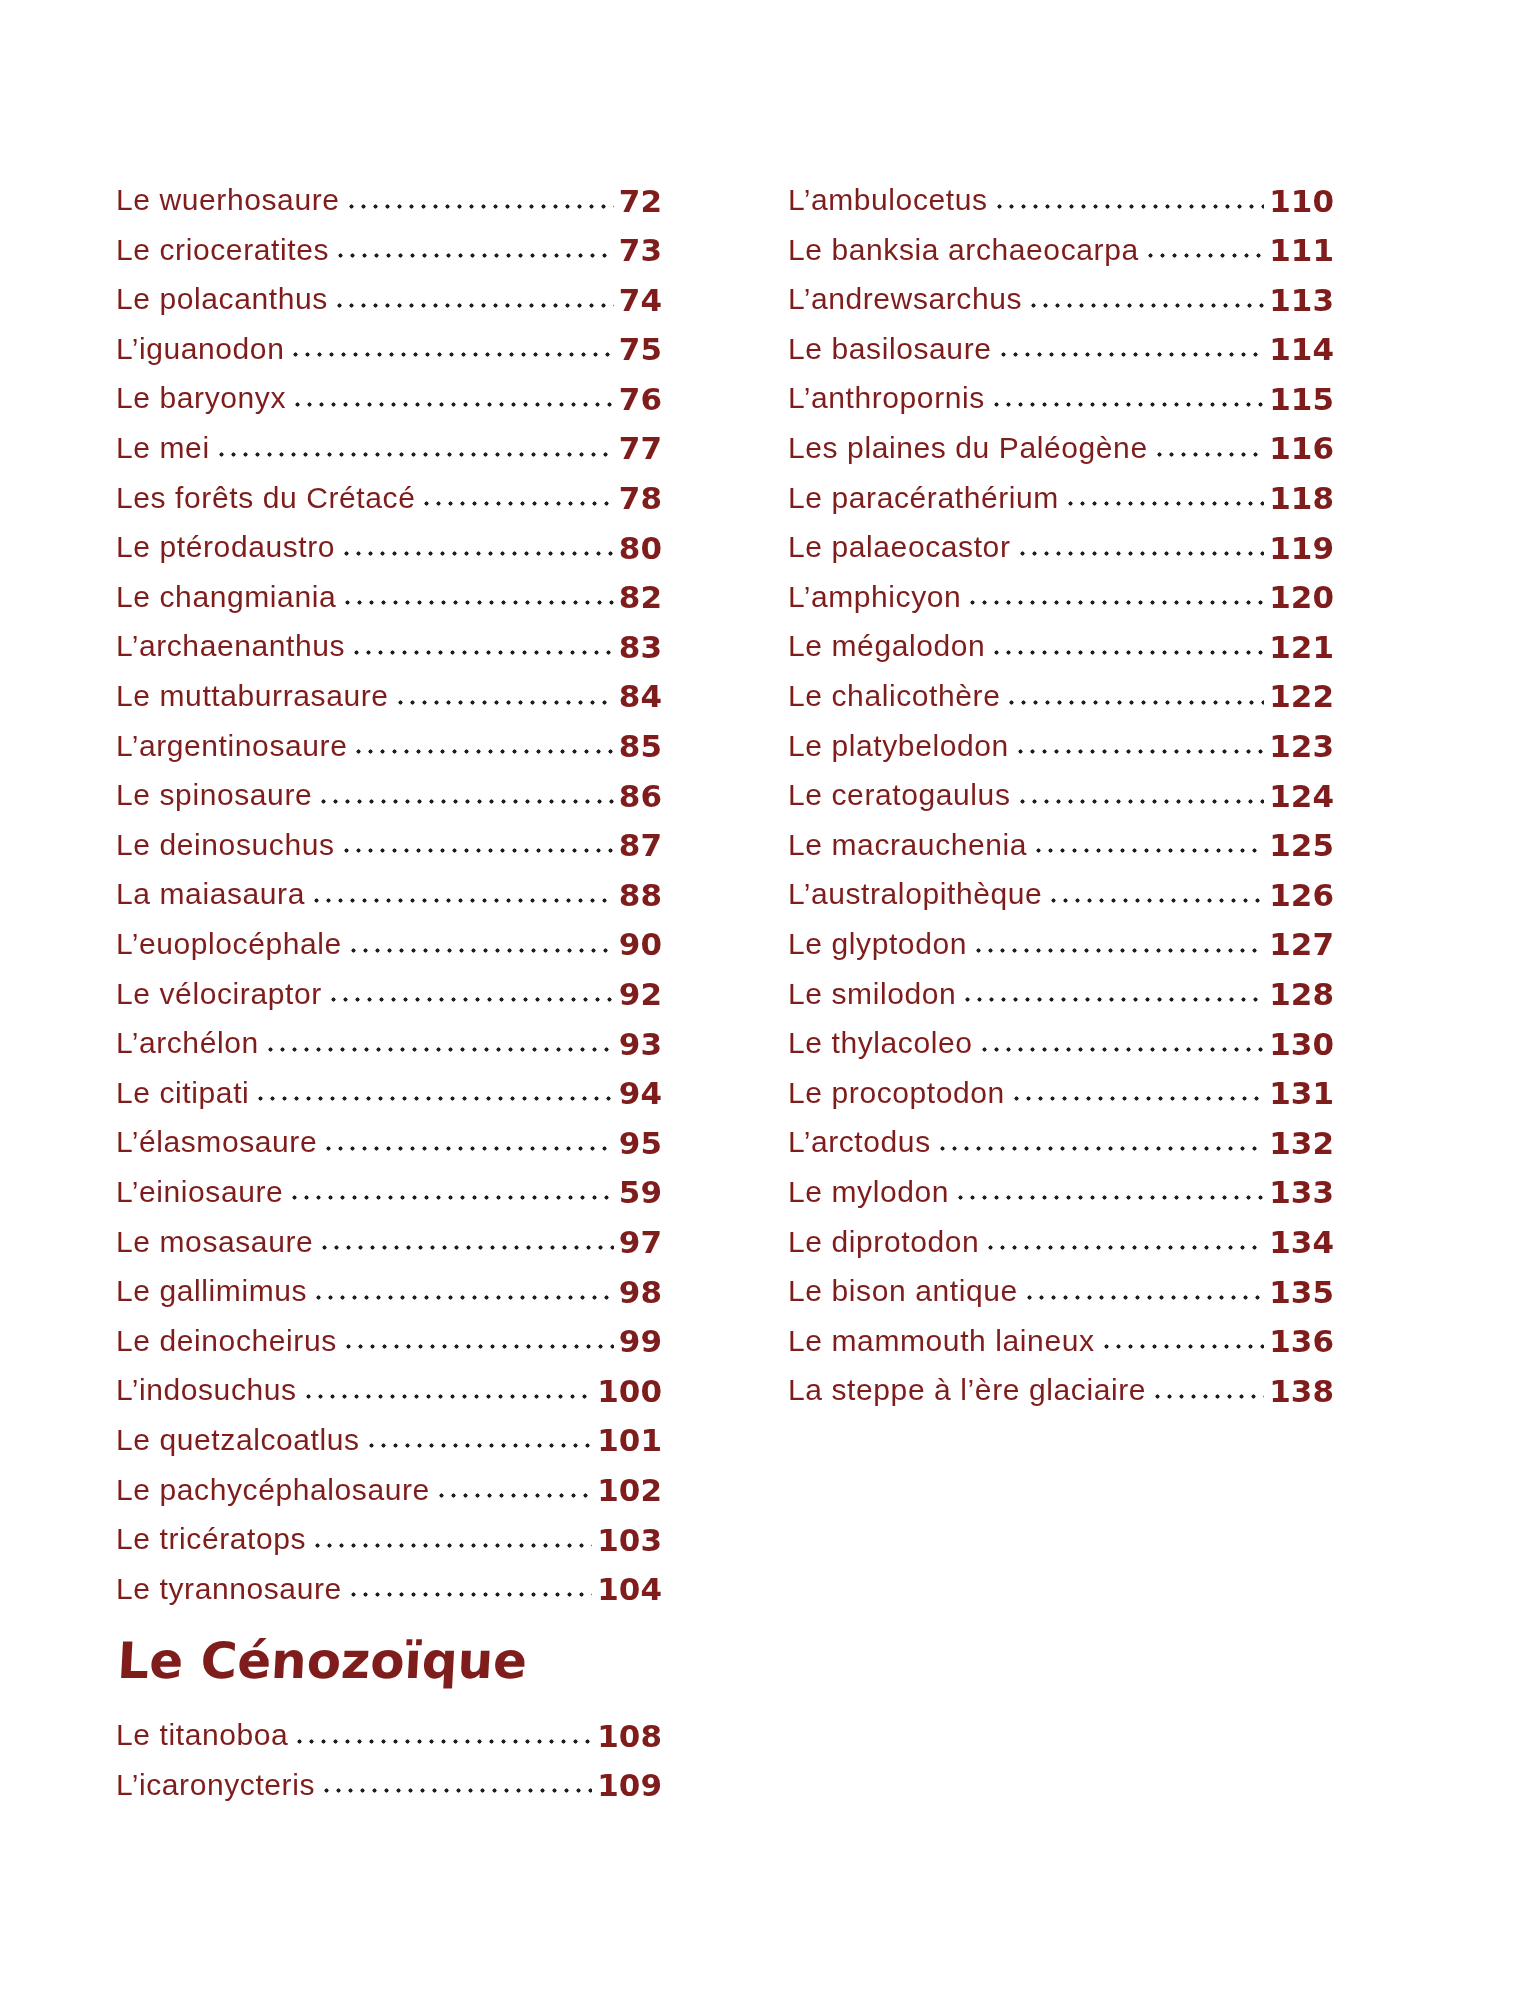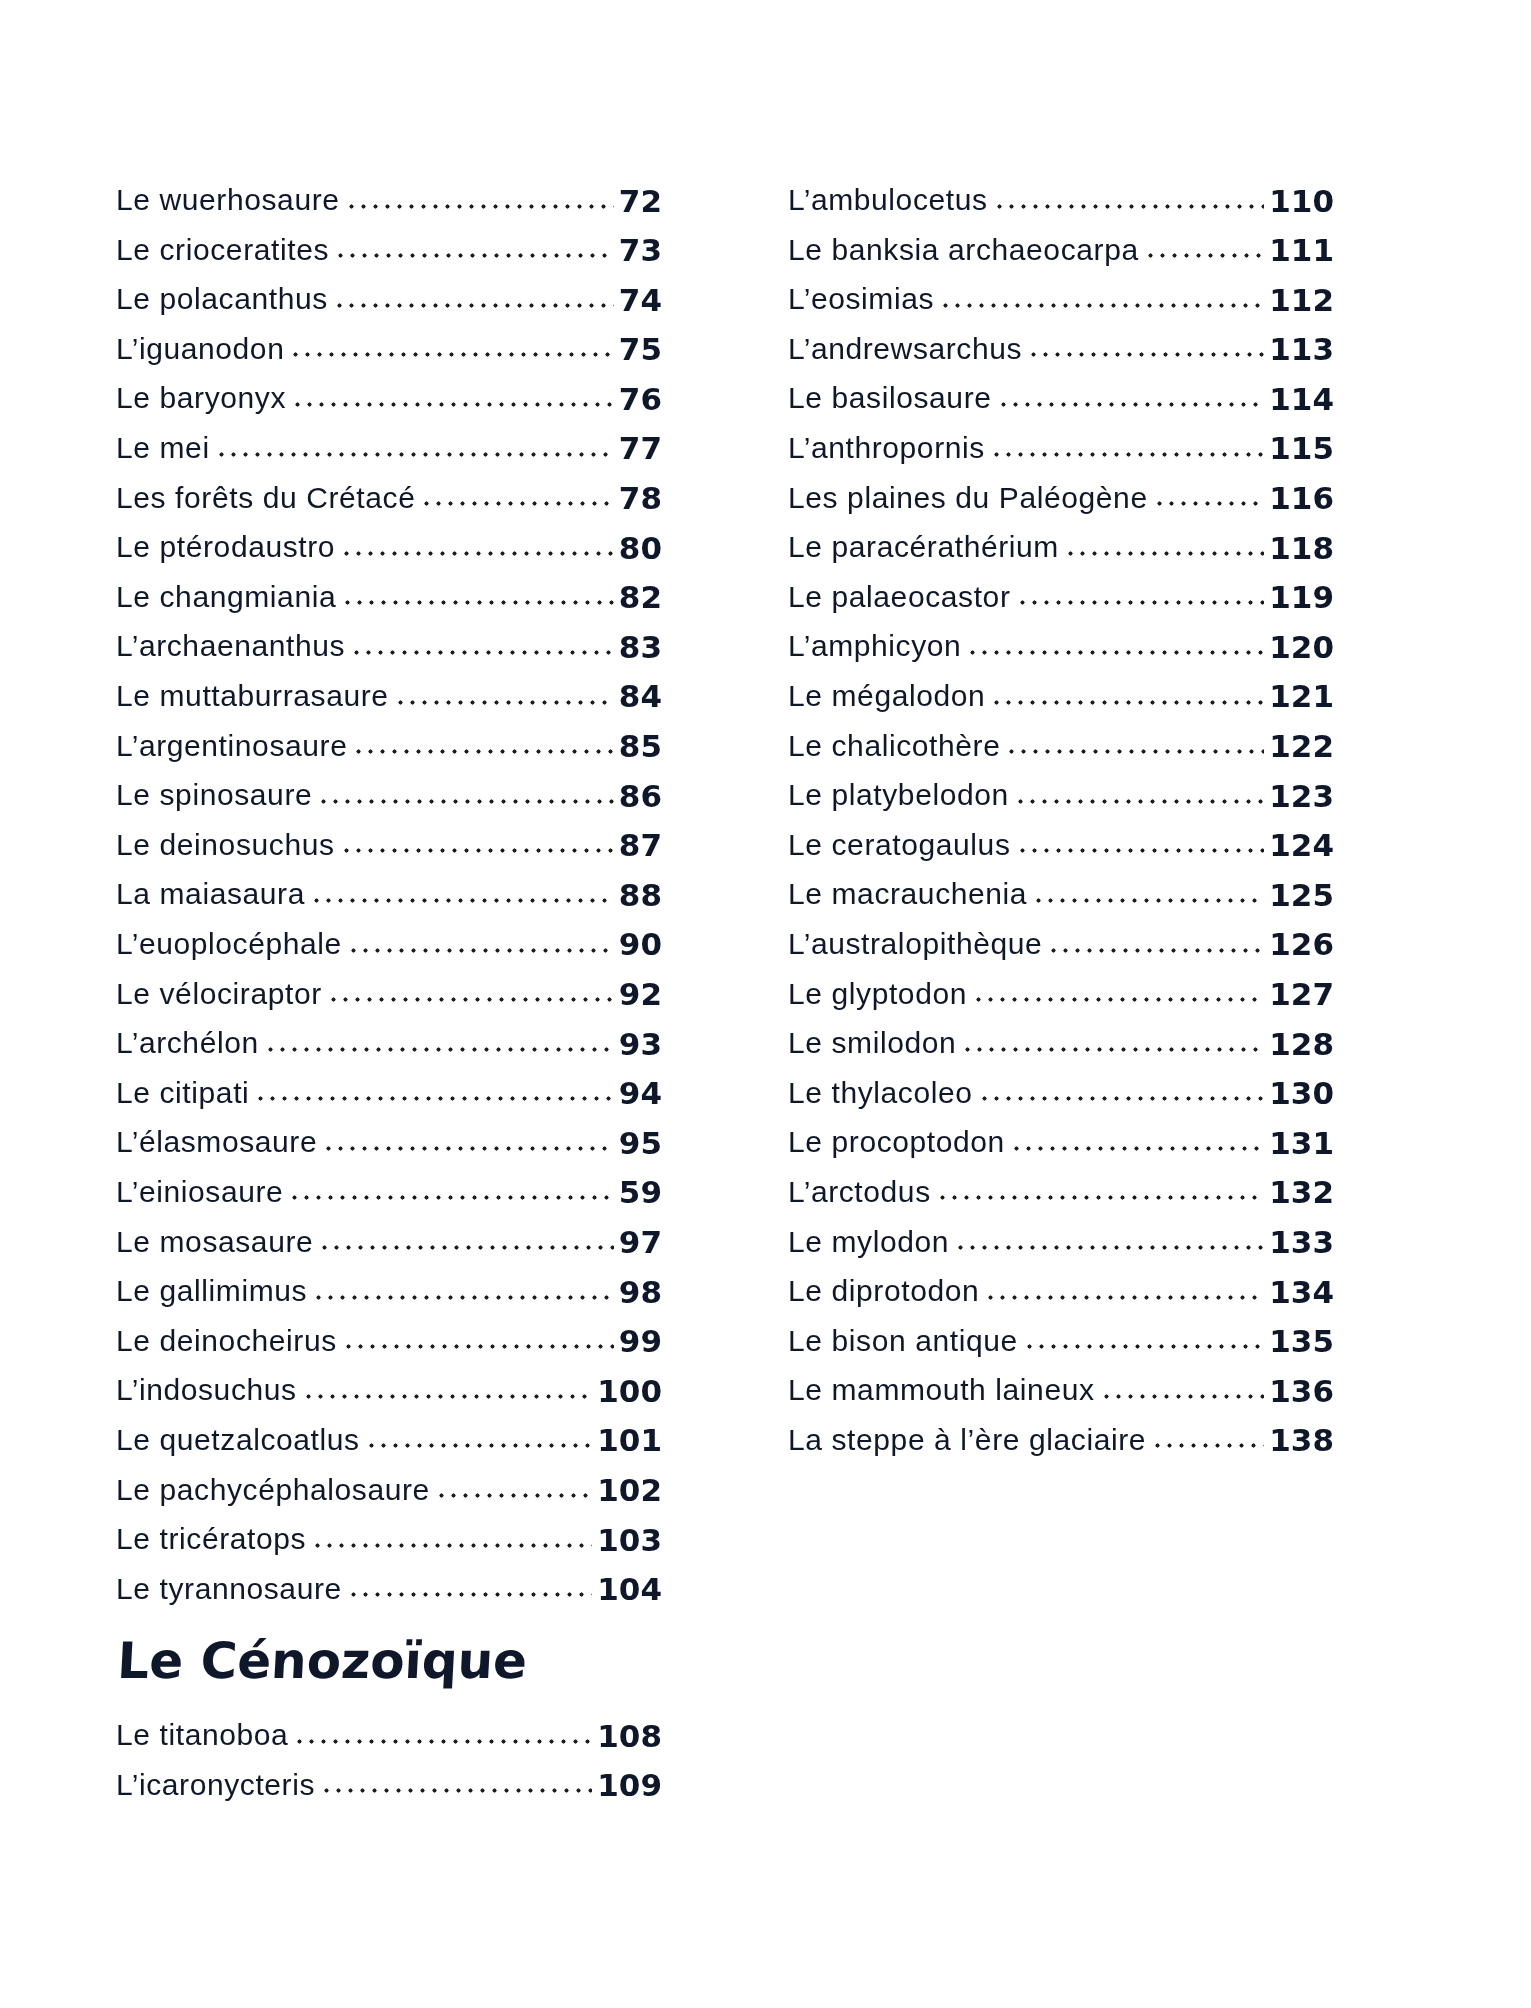--- a/index.html
+++ b/index.html
@@ -1,21 +1,21 @@
 <!DOCTYPE html>
 <html><head>
 <meta charset="utf-8">
 <style>
   html,body{margin:0;padding:0;background:#e8e8e8;}
   .page{
     position:relative;
     width:1531px;height:2008px;
     background:#ffffff;
     font-family:"Liberation Sans",sans-serif;
-    color:#0f172a;
+    color:#7f1d1d;
     overflow:hidden;
     margin:0 auto;
   }
   .toc-col{position:absolute;top:168px;width:546px;}
   .toc-col-left{left:116px;}
   .toc-col-right{left:788px;}
   .toc-row{display:flex;align-items:flex-end;height:49.6px;}
   .toc-label{
     font-size:30px;font-weight:400;letter-spacing:0.6px;
     white-space:nowrap;line-height:1.15;
@@ -253,25 +253,20 @@
           <span class="toc-leader"></span>
           <span class="toc-page">110</span>
         </div>
 
         <div class="toc-row">
           <span class="toc-label">Le banksia archaeocarpa</span>
           <span class="toc-leader"></span>
           <span class="toc-page">111</span>
         </div>
 
-        <div class="toc-row">
-          <span class="toc-label">L’eosimias</span>
-          <span class="toc-leader"></span>
-          <span class="toc-page">112</span>
-        </div>
 
         <div class="toc-row">
           <span class="toc-label">L’andrewsarchus</span>
           <span class="toc-leader"></span>
           <span class="toc-page">113</span>
         </div>
 
         <div class="toc-row">
           <span class="toc-label">Le basilosaure</span>
           <span class="toc-leader"></span>

